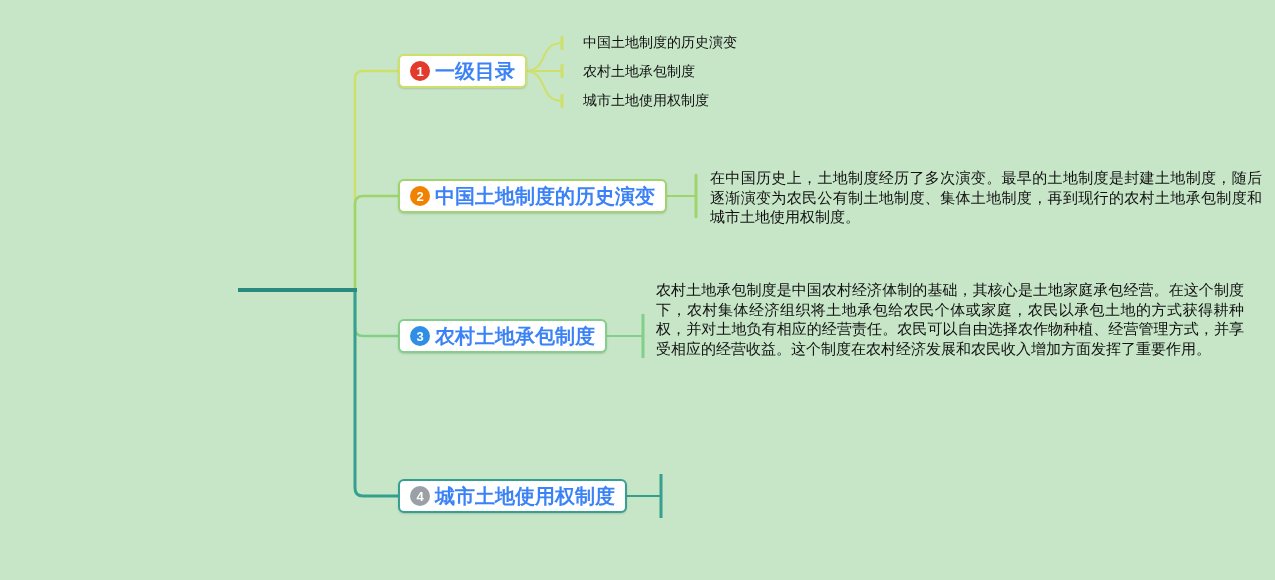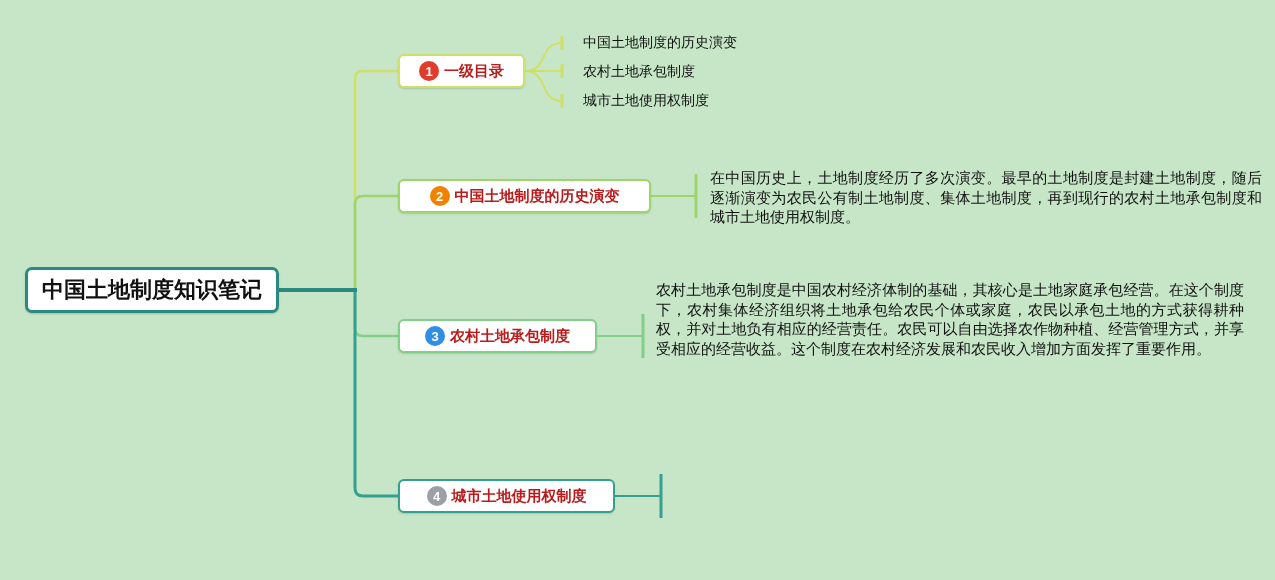--- a/index.html
+++ b/index.html
@@ -59,23 +59,23 @@
     border-radius: 50%;
     color: #fff;
     font-size: 13px;
     font-weight: 700;
     display: inline-flex;
     align-items: center;
     justify-content: center;
     flex: 0 0 auto;
   }
   .node-box .node-label {
-    font-size: 15px;
+    font-size: 20px;
     font-weight: 600;
-    color: #b91c1c;
+    color: #3b82f6;
   }
   #node1 { top: 71px;  min-width: 127px; }
   #node2 { top: 196px; min-width: 253px; }
   #node3 { top: 336px; min-width: 199px; }
   #node4 { top: 496px; min-width: 217px; }
 
   .leaf-item {
     position: absolute;
     left: 583px;
     transform: translateY(-50%);
@@ -121,21 +121,20 @@
     <path stroke-width="3" d="M562,94 L562,108" stroke="#cfe06a"></path>
 
     <path stroke-width="2" d="M651,196 L696,196" stroke="#9fd36b"></path>
     <path stroke-width="3" d="M696,174 L696,218" stroke="#9fd36b"></path>
     <path stroke-width="2" d="M597,336 L643,336" stroke="#83cf89"></path>
     <path stroke-width="3" d="M643,314 L643,358" stroke="#83cf89"></path>
     <path stroke-width="2" d="M615,496 L661,496" stroke="#35a08f"></path>
     <path stroke-width="3" d="M661,474 L661,518" stroke="#35a08f"></path>
   </svg>
 
-  <div class="root-node" id="rootNode" style="border-color: rgb(43, 138, 128);">中国土地制度知识笔记</div>
 
   <div class="node-box" id="node1" style="border-color: rgb(207, 224, 106);">
     <span class="num-badge" style="background-color: rgb(226, 58, 43);">1</span>
     <span class="node-label">一级目录</span>
   </div>
 
   <div class="node-box" id="node2" style="border-color: rgb(159, 211, 107);">
     <span class="num-badge" style="background-color: rgb(240, 130, 0);">2</span>
     <span class="node-label">中国土地制度的历史演变</span>
   </div>

